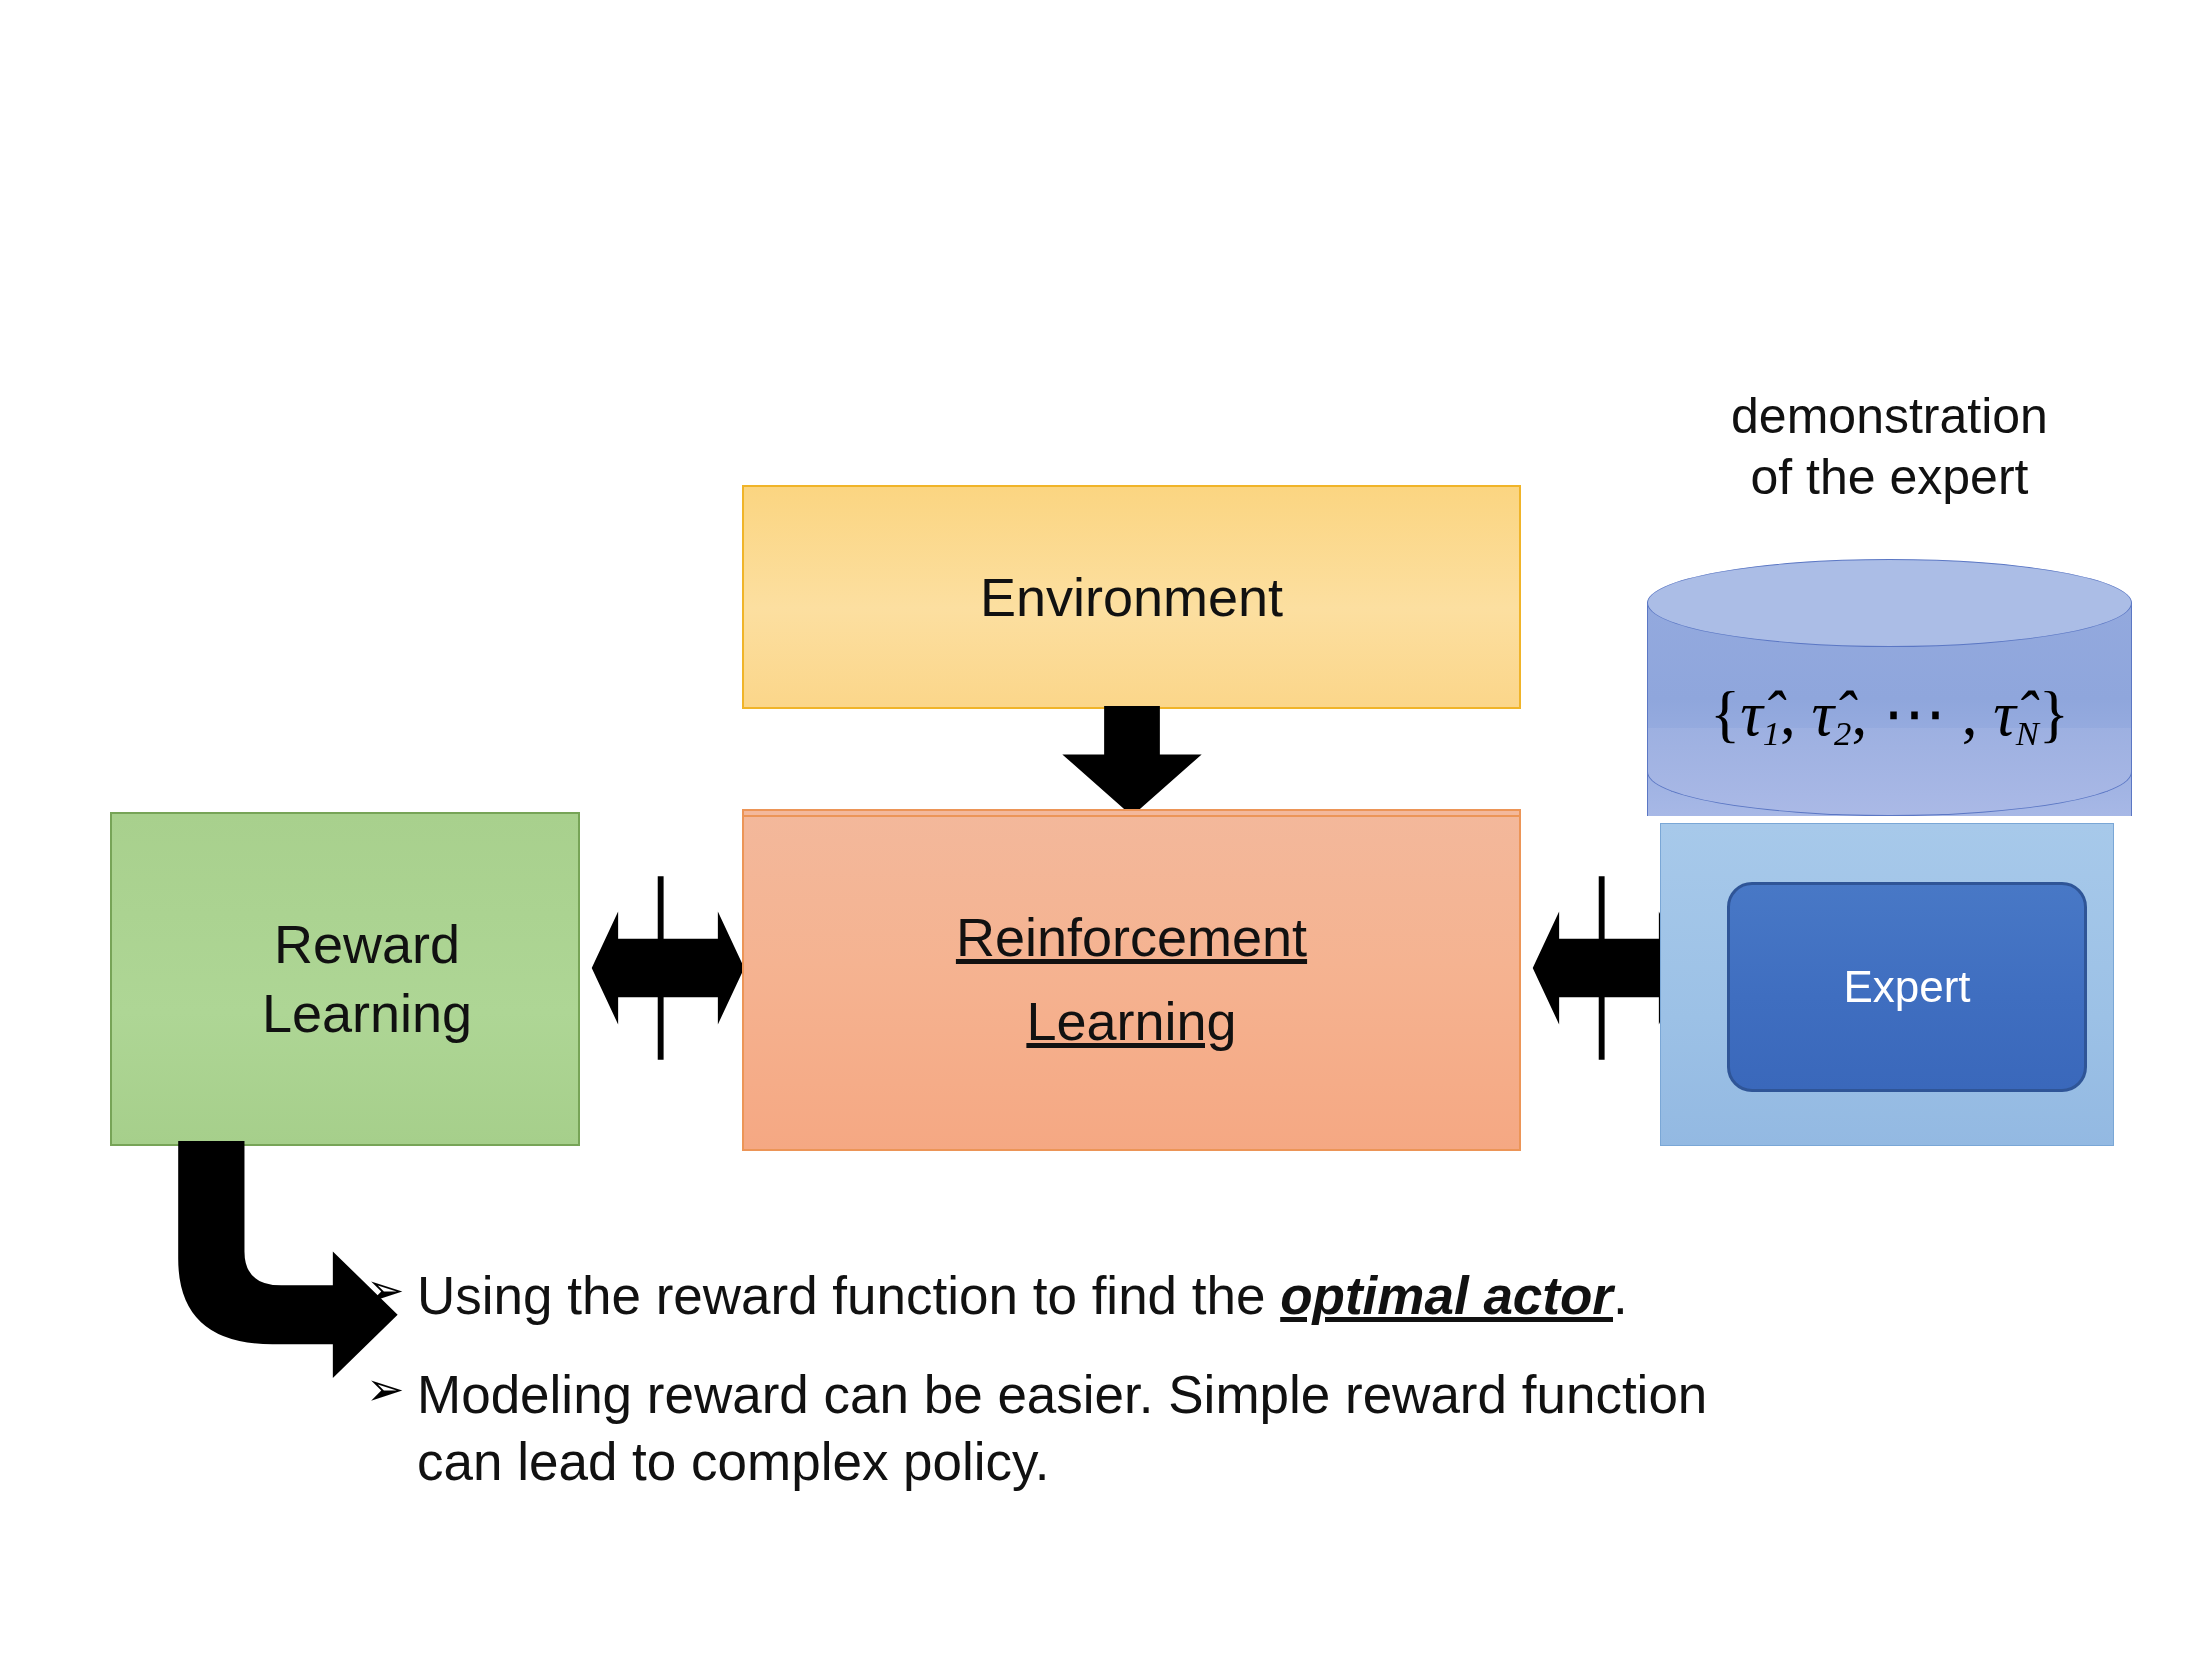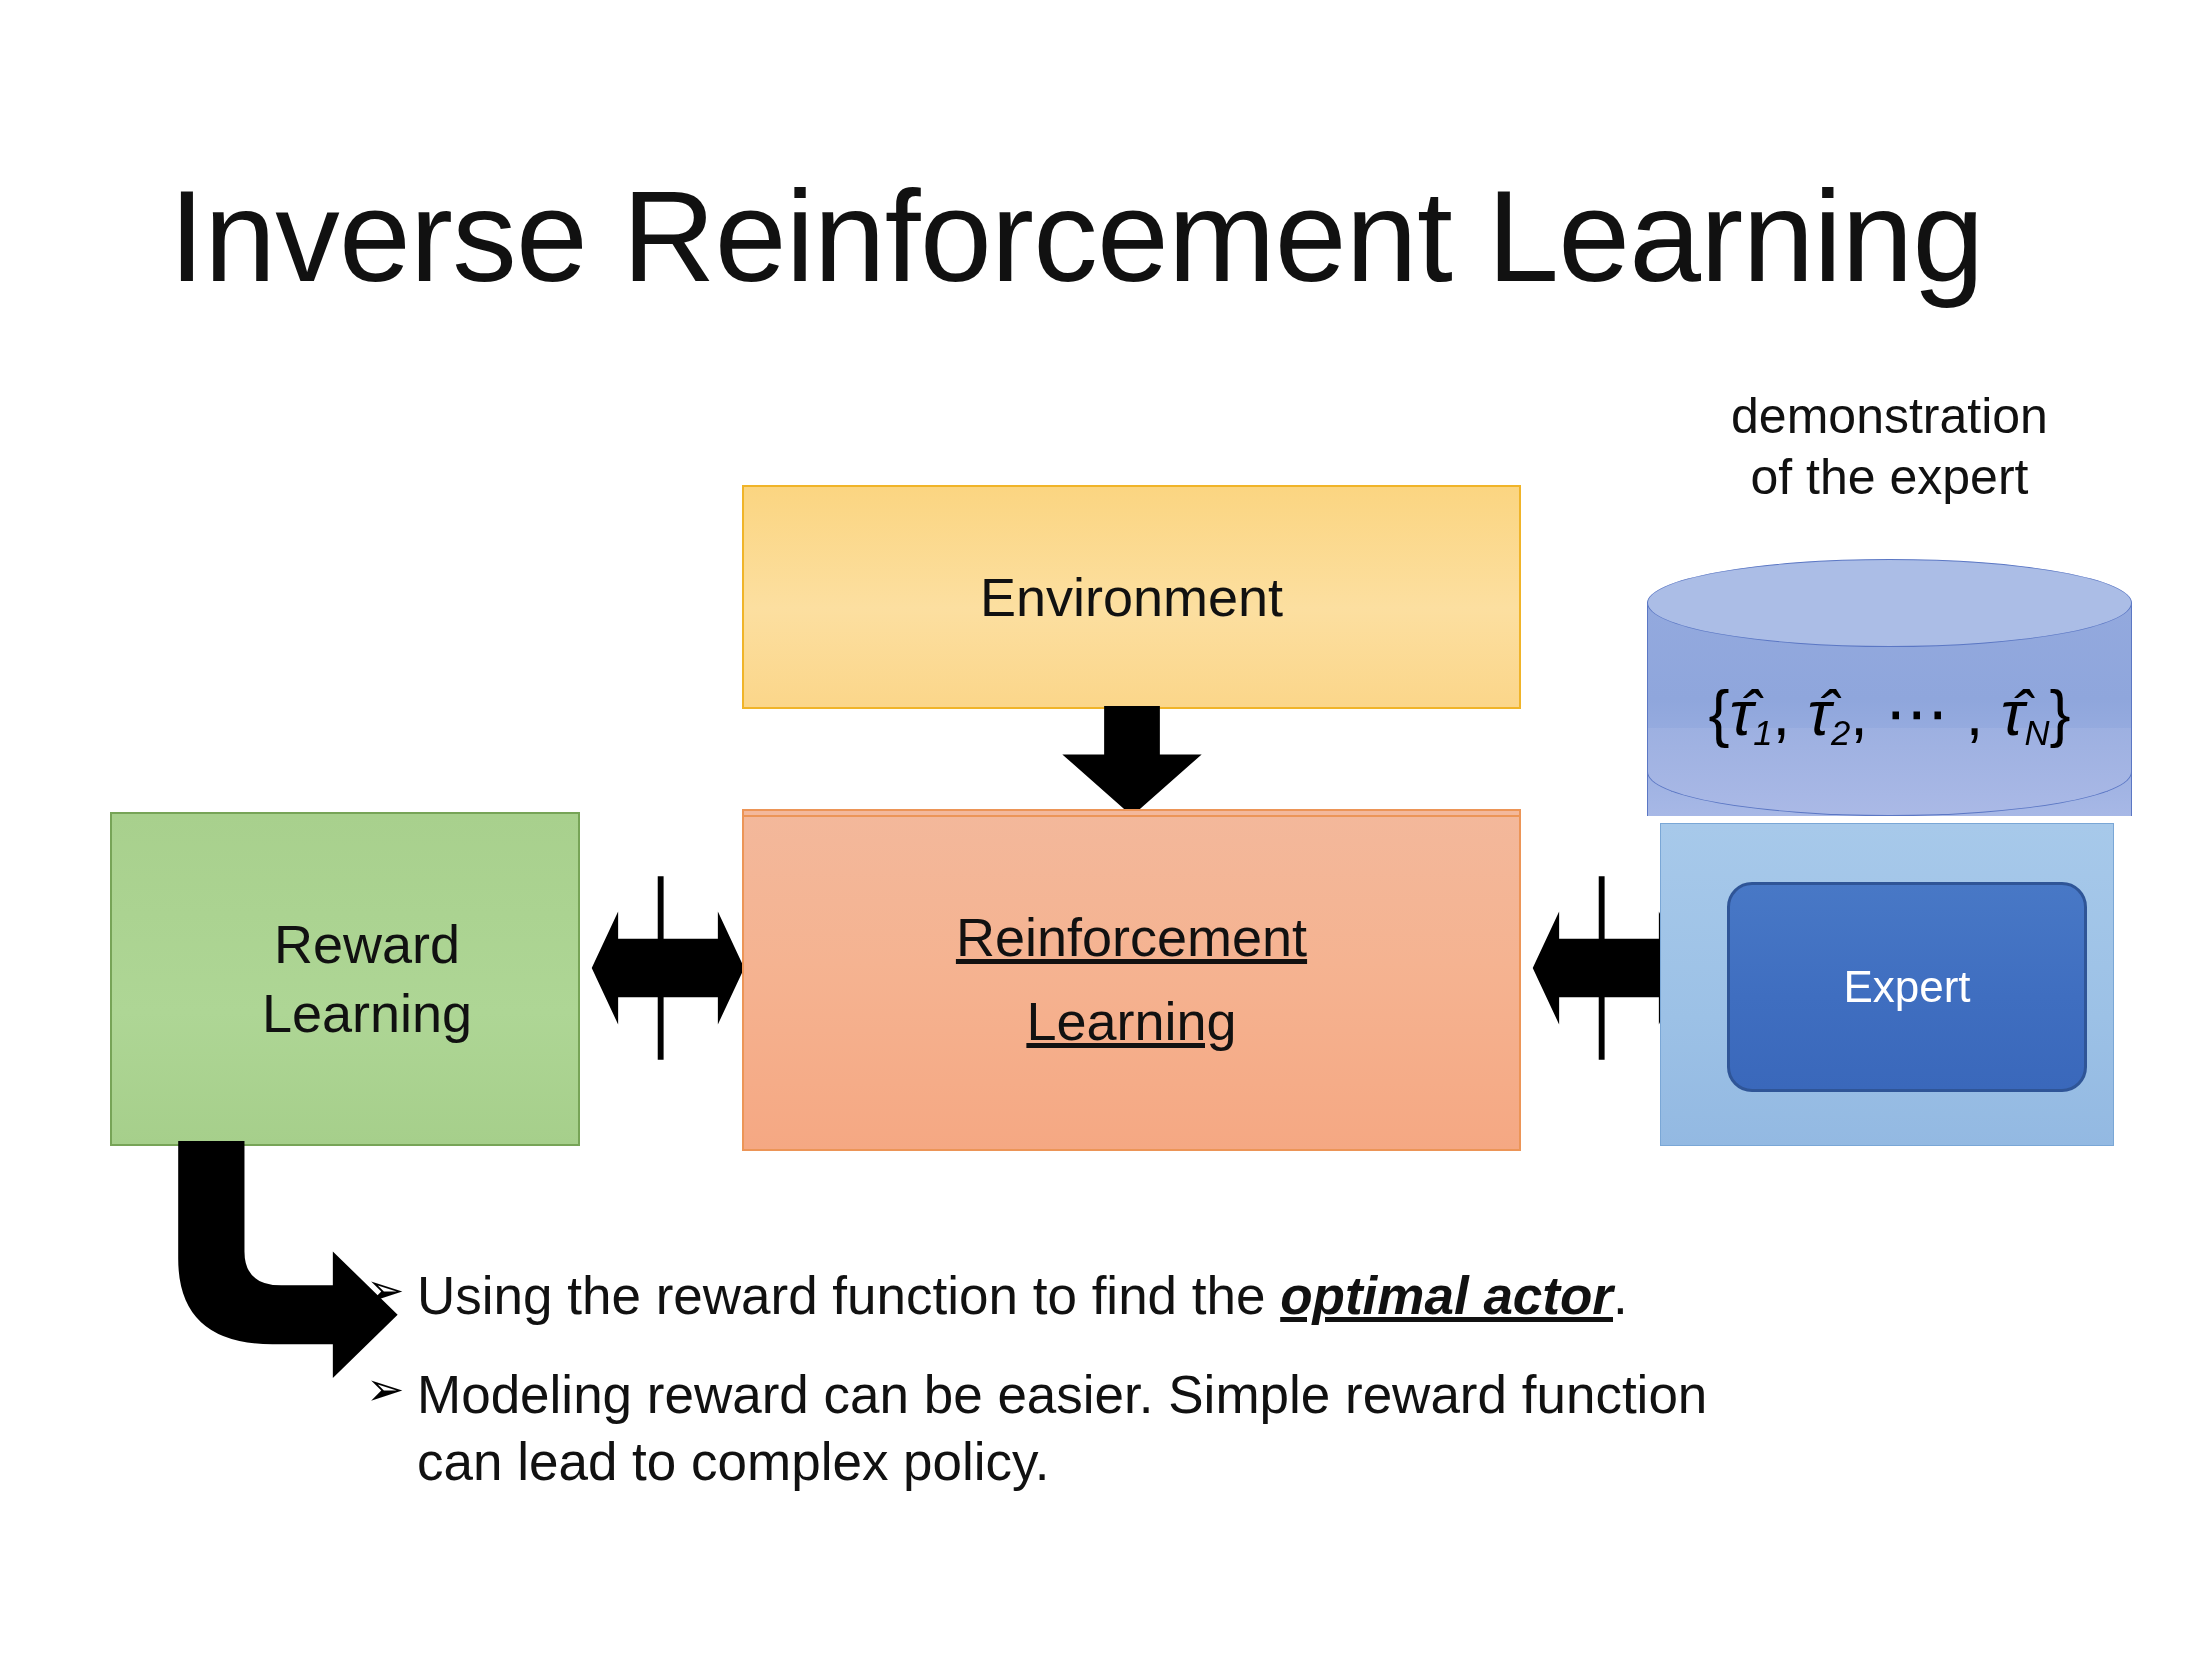--- a/index.html
+++ b/index.html
@@ -75,21 +75,21 @@
     border:1.5px solid #5b77c4;border-top:none;
     border-radius:0 0 243px 243px/0 0 44px 44px;box-sizing:border-box;
   }
   .cyl-top{
     position:absolute;left:0;top:0;width:485px;height:88px;
     background:#abbde6;
     border:1.5px solid #5b77c4;border-radius:50%;box-sizing:border-box;
   }
   .cyl-label{
     position:absolute;left:0;top:118px;width:485px;text-align:center;
-    font-family:Liberation Sans, sans-serif;font-size:63px;color:#000;
+    font-family:Liberation Serif, serif;font-size:63px;color:#000;
     font-style:italic;white-space:nowrap;
   }
   .cyl-label .up{font-style:normal;}
   .cyl-label sub{font-size:0.55em;font-style:italic;vertical-align:-0.28em;}
 
   .demo-label{
     position:absolute;left:1625px;top:386px;width:529px;text-align:center;
     font-size:50px;line-height:1.22;color:#111;
   }
 
@@ -103,21 +103,20 @@
     flex:0 0 auto;width:51px;font-size:46px;line-height:1.18;color:#000;
   }
   .bullet-text{font-size:53px;line-height:1.26;color:#111;}
   .bullet-text b{font-weight:bold;font-style:italic;text-decoration:underline;}
 </style>
 </head>
 <body>
 
 <div id="slide">
 
-  <div class="title">Inverse Reinforcement Learning</div>
 
   <div class="box env-box">
     <span>Environment</span>
   </div>
 
   <svg class="arrow-svg" style="left:1051px;top:706px;" width="162" height="110" viewBox="0 0 220 150">
     <polygon points="72,0 148,0 148,66 205,66 110,150 15,66 72,66" fill="#000000"></polygon>
   </svg>
 
   <div class="box rf-box">

